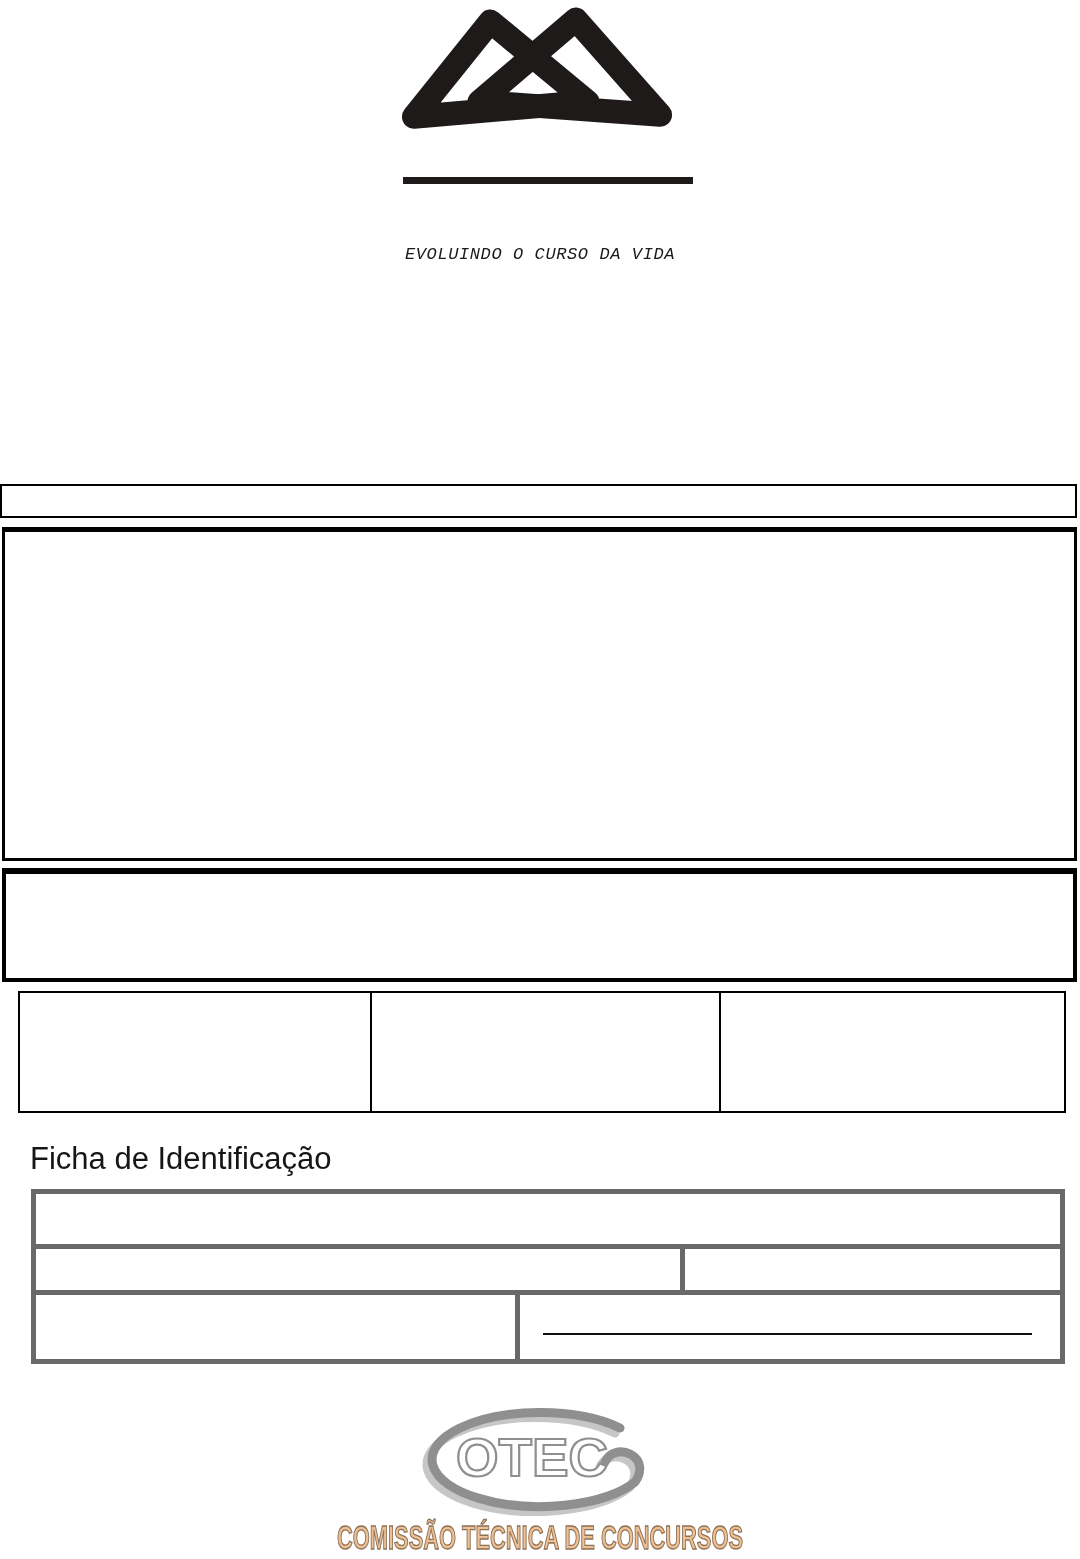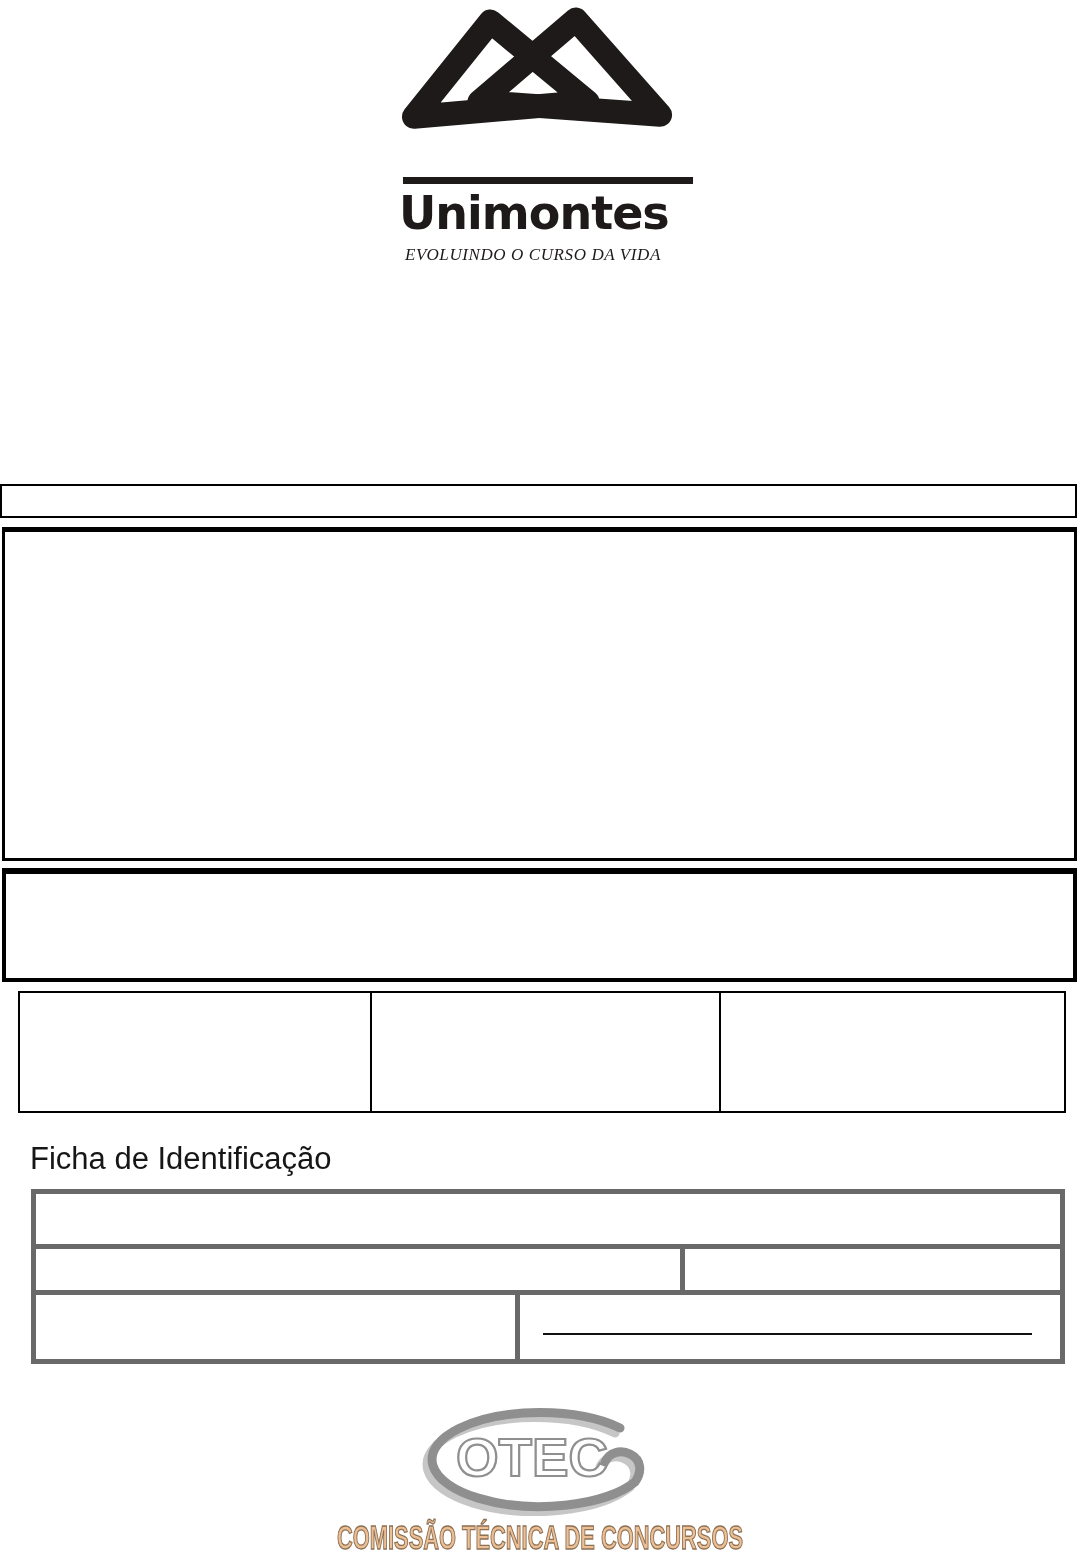--- a/index.html
+++ b/index.html
@@ -18,21 +18,21 @@
   .mark-svg { left: 396px; top: 2px; width: 288px; height: 162px; }
   .logo-bar { left: 403px; top: 177px; width: 290px; height: 7px; background: #1d1a19; }
   .brand-text {
     left: 399px; top: 186px; width: 300px;
     font-family: "DejaVu Sans", sans-serif;
     font-weight: bold; font-size: 46px; letter-spacing: -1px;
     color: #1d1a19; white-space: nowrap;
   }
   .tagline-text {
     left: 405px; top: 245px; width: 300px;
-    font-family: Liberation Serif, serif;
+    font-family: Liberation Mono, monospace;
     font-style: italic; font-size: 17px; letter-spacing: 0.6px;
     color: #1d1a19; white-space: nowrap;
   }
 
   
   .box { background: #ffffff; border-style: solid; border-color: #000000; }
   .box-thin   { left: 0px;  top: 484px; width: 1077px; height: 34px;  border-width: 2px; }
   .box-large  { left: 2px;  top: 527px; width: 1075px; height: 334px; border-width: 5px 3px 3px 3px; }
   .box-medium { left: 2px;  top: 868px; width: 1075px; height: 114px; border-width: 6px 4px 4px 4px; }
 
@@ -69,21 +69,20 @@
 
   <svg class="abs mark-svg" viewBox="0 0 290 160">
     <g fill="none" stroke="#1d1a19" stroke-width="24" stroke-linejoin="round" stroke-linecap="round">
       <path d="M181 16 L266 112 L84 99 Z"></path>
       <path d="M95 18 L193 99 L18 114 Z"></path>
     </g>
   </svg>
 
   <div class="abs logo-bar"></div>
 
-  <div class="abs brand-text">Unimontes</div>
 
   <div class="abs tagline-text">EVOLUINDO O CURSO DA VIDA</div>
 
   <div class="abs box box-thin"></div>
   <div class="abs box box-large"></div>
   <div class="abs box box-medium"></div>
 
   <div class="abs cols-table">
     <div class="cell cols-c1"></div>
     <div class="cell cols-c2"></div>

